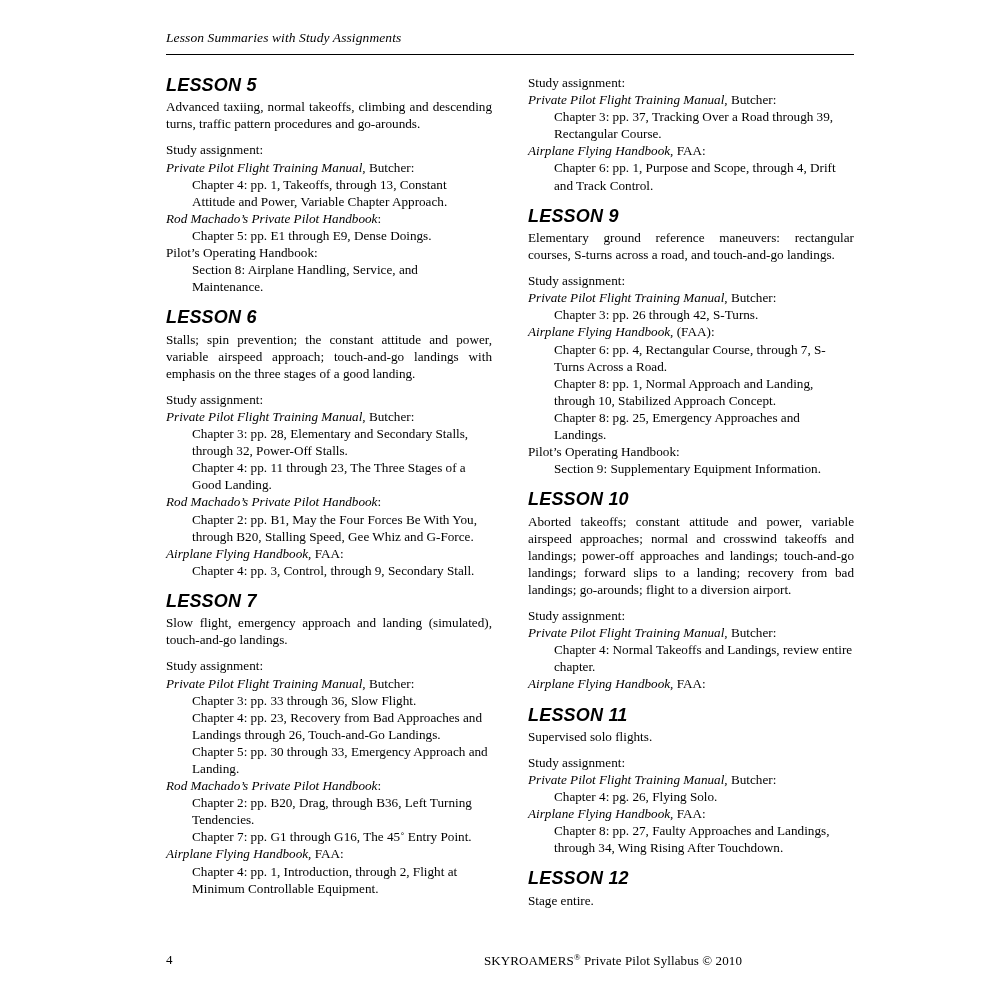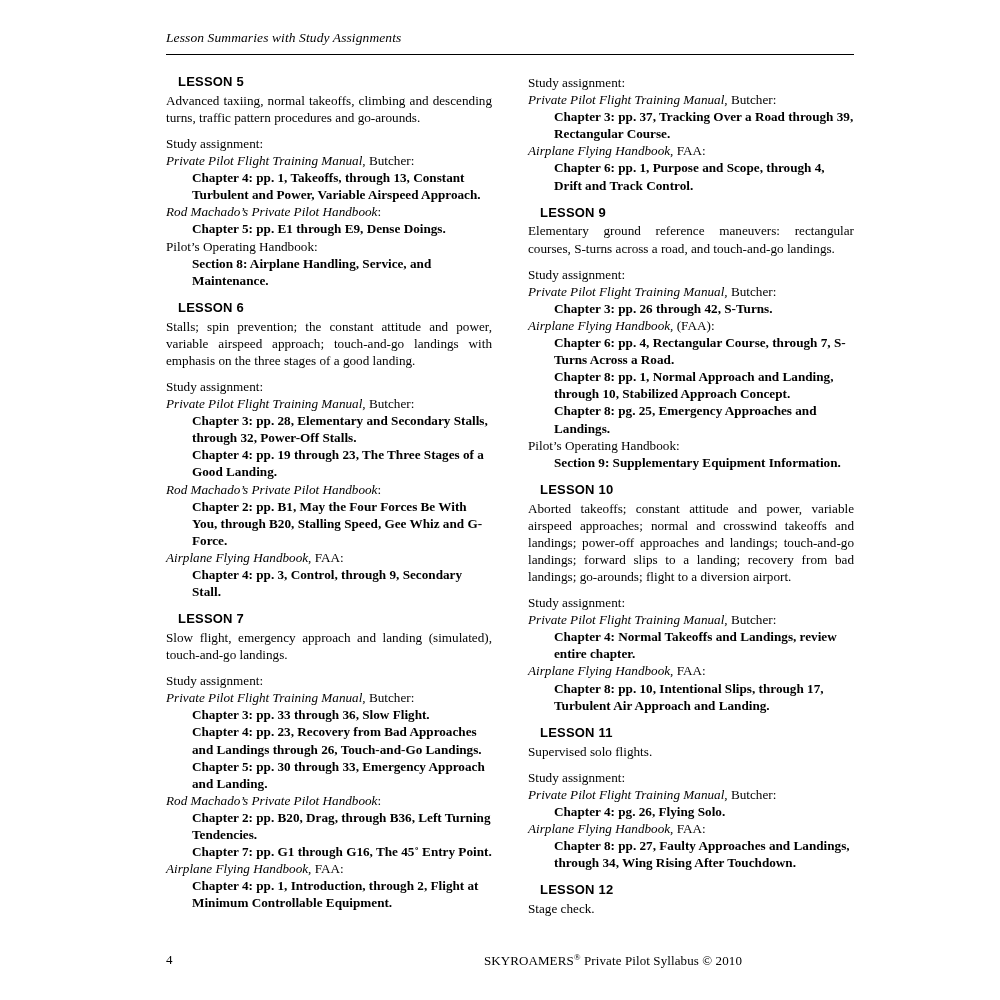--- a/index.html
+++ b/index.html
@@ -48,23 +48,24 @@
   }
   .col {
     width: 326px;
     font-size: 13.2px;
     line-height: 1.295;
     text-align: left;
   }
   .lesson-title {
     font-family: "Liberation Sans", sans-serif;
     font-weight: bold;
-    font-size: 13px;
+    font-size: 18px;
     letter-spacing: 0.2px;
-    margin: 0 0 1px 12px;
+    margin: 0 0 1px 0;
+    font-style: italic;
   }
   .lesson-block {
     margin-bottom: 11px;
   }
   .desc {
     margin: 0 0 9px 0;
     text-align: justify;
   }
   .sa-label {
     margin: 0;
@@ -72,21 +73,20 @@
   .src {
     margin: 0;
   }
   .src .it {
     font-style: italic;
   }
   .chap {
     margin: 0 0 0 26px;
     text-indent: -0px;
     padding-left: 0;
-    font-weight: bold;
   }
   .footer-num {
     position: absolute;
     left: 166px;
     top: 952px;
     font-size: 13px;
   }
   .footer-right {
     position: absolute;
     right: 146px;
@@ -107,33 +107,33 @@
   <div class="running-head">Lesson Summaries with Study Assignments</div>
   <div class="head-rule"></div>
 
   <div class="columns">
     <div class="col" id="col-left">
         <div class="lesson-block">
           <div class="lesson-title">LESSON 5</div>
           <p class="desc">Advanced taxiing, normal takeoffs, climbing and descending turns, traffic pattern procedures and go-arounds.</p>
           <p class="sa-label">Study assignment:</p>
           <p class="src"><span class="it">Private Pilot Flight Training Manual</span><span>, Butcher:</span></p>
-          <p class="chap">Chapter 4: pp. 1, Takeoffs, through 13, Constant Turbulent and Power, Variable Airspeed Approach.</p>
+          <p class="chap">Chapter 4: pp. 1, Takeoffs, through 13, Constant Attitude and Power, Variable Chapter Approach.</p>
           <p class="src"><span class="it">Rod Machado’s Private Pilot Handbook</span><span>:</span></p>
           <p class="chap">Chapter 5: pp. E1 through E9, Dense Doings.</p>
           <p class="src"><span>Pilot’s Operating Handbook:</span></p>
           <p class="chap">Section 8: Airplane Handling, Service, and Maintenance.</p>
         </div>
         <div class="lesson-block">
           <div class="lesson-title">LESSON 6</div>
           <p class="desc">Stalls; spin prevention; the constant attitude and power, variable airspeed approach; touch-and-go landings with emphasis on the three stages of a good landing.</p>
           <p class="sa-label">Study assignment:</p>
           <p class="src"><span class="it">Private Pilot Flight Training Manual</span><span>, Butcher:</span></p>
           <p class="chap">Chapter 3: pp. 28, Elementary and Secondary Stalls, through 32, Power-Off Stalls.</p>
-          <p class="chap">Chapter 4: pp. 19 through 23, The Three Stages of a Good Landing.</p>
+          <p class="chap">Chapter 4: pp. 11 through 23, The Three Stages of a Good Landing.</p>
           <p class="src"><span class="it">Rod Machado’s Private Pilot Handbook</span><span>:</span></p>
           <p class="chap">Chapter 2: pp. B1, May the Four Forces Be With You, through B20, Stalling Speed, Gee Whiz and G-Force.</p>
           <p class="src"><span class="it">Airplane Flying Handbook</span><span>, FAA:</span></p>
           <p class="chap">Chapter 4: pp. 3, Control, through 9, Secondary Stall.</p>
         </div>
         <div class="lesson-block">
           <div class="lesson-title">LESSON 7</div>
           <p class="desc">Slow flight, emergency approach and landing (simulated), touch-and-go landings.</p>
           <p class="sa-label">Study assignment:</p>
           <p class="src"><span class="it">Private Pilot Flight Training Manual</span><span>, Butcher:</span></p>
@@ -168,34 +168,33 @@
           <p class="src"><span>Pilot’s Operating Handbook:</span></p>
           <p class="chap">Section 9: Supplementary Equipment Information.</p>
         </div>
         <div class="lesson-block">
           <div class="lesson-title">LESSON 10</div>
           <p class="desc">Aborted takeoffs; constant attitude and power, variable airspeed approaches; normal and crosswind takeoffs and landings; power-off approaches and landings; touch-and-go landings; forward slips to a landing; recovery from bad landings; go-arounds; flight to a diversion airport.</p>
           <p class="sa-label">Study assignment:</p>
           <p class="src"><span class="it">Private Pilot Flight Training Manual</span><span>, Butcher:</span></p>
           <p class="chap">Chapter 4: Normal Takeoffs and Landings, review entire chapter.</p>
           <p class="src"><span class="it">Airplane Flying Handbook</span><span>, FAA:</span></p>
-          <p class="chap">Chapter 8: pp. 10, Intentional Slips, through 17, Turbulent Air Approach and Landing.</p>
         </div>
         <div class="lesson-block">
           <div class="lesson-title">LESSON 11</div>
           <p class="desc">Supervised solo flights.</p>
           <p class="sa-label">Study assignment:</p>
           <p class="src"><span class="it">Private Pilot Flight Training Manual</span><span>, Butcher:</span></p>
           <p class="chap">Chapter 4: pg. 26, Flying Solo.</p>
           <p class="src"><span class="it">Airplane Flying Handbook</span><span>, FAA:</span></p>
           <p class="chap">Chapter 8: pp. 27, Faulty Approaches and Landings, through 34, Wing Rising After Touchdown.</p>
         </div>
         <div class="lesson-block">
           <div class="lesson-title">LESSON 12</div>
-          <p class="desc">Stage check.</p>
+          <p class="desc">Stage entire.</p>
         </div>
       </div>
   </div>
 
   <div class="footer-num">4</div>
   <div class="footer-right">
     <span>SKYROAMERS</span><span class="sup">®</span><span> Private Pilot Syllabus © 2010</span>
   </div>
 
 </div>

